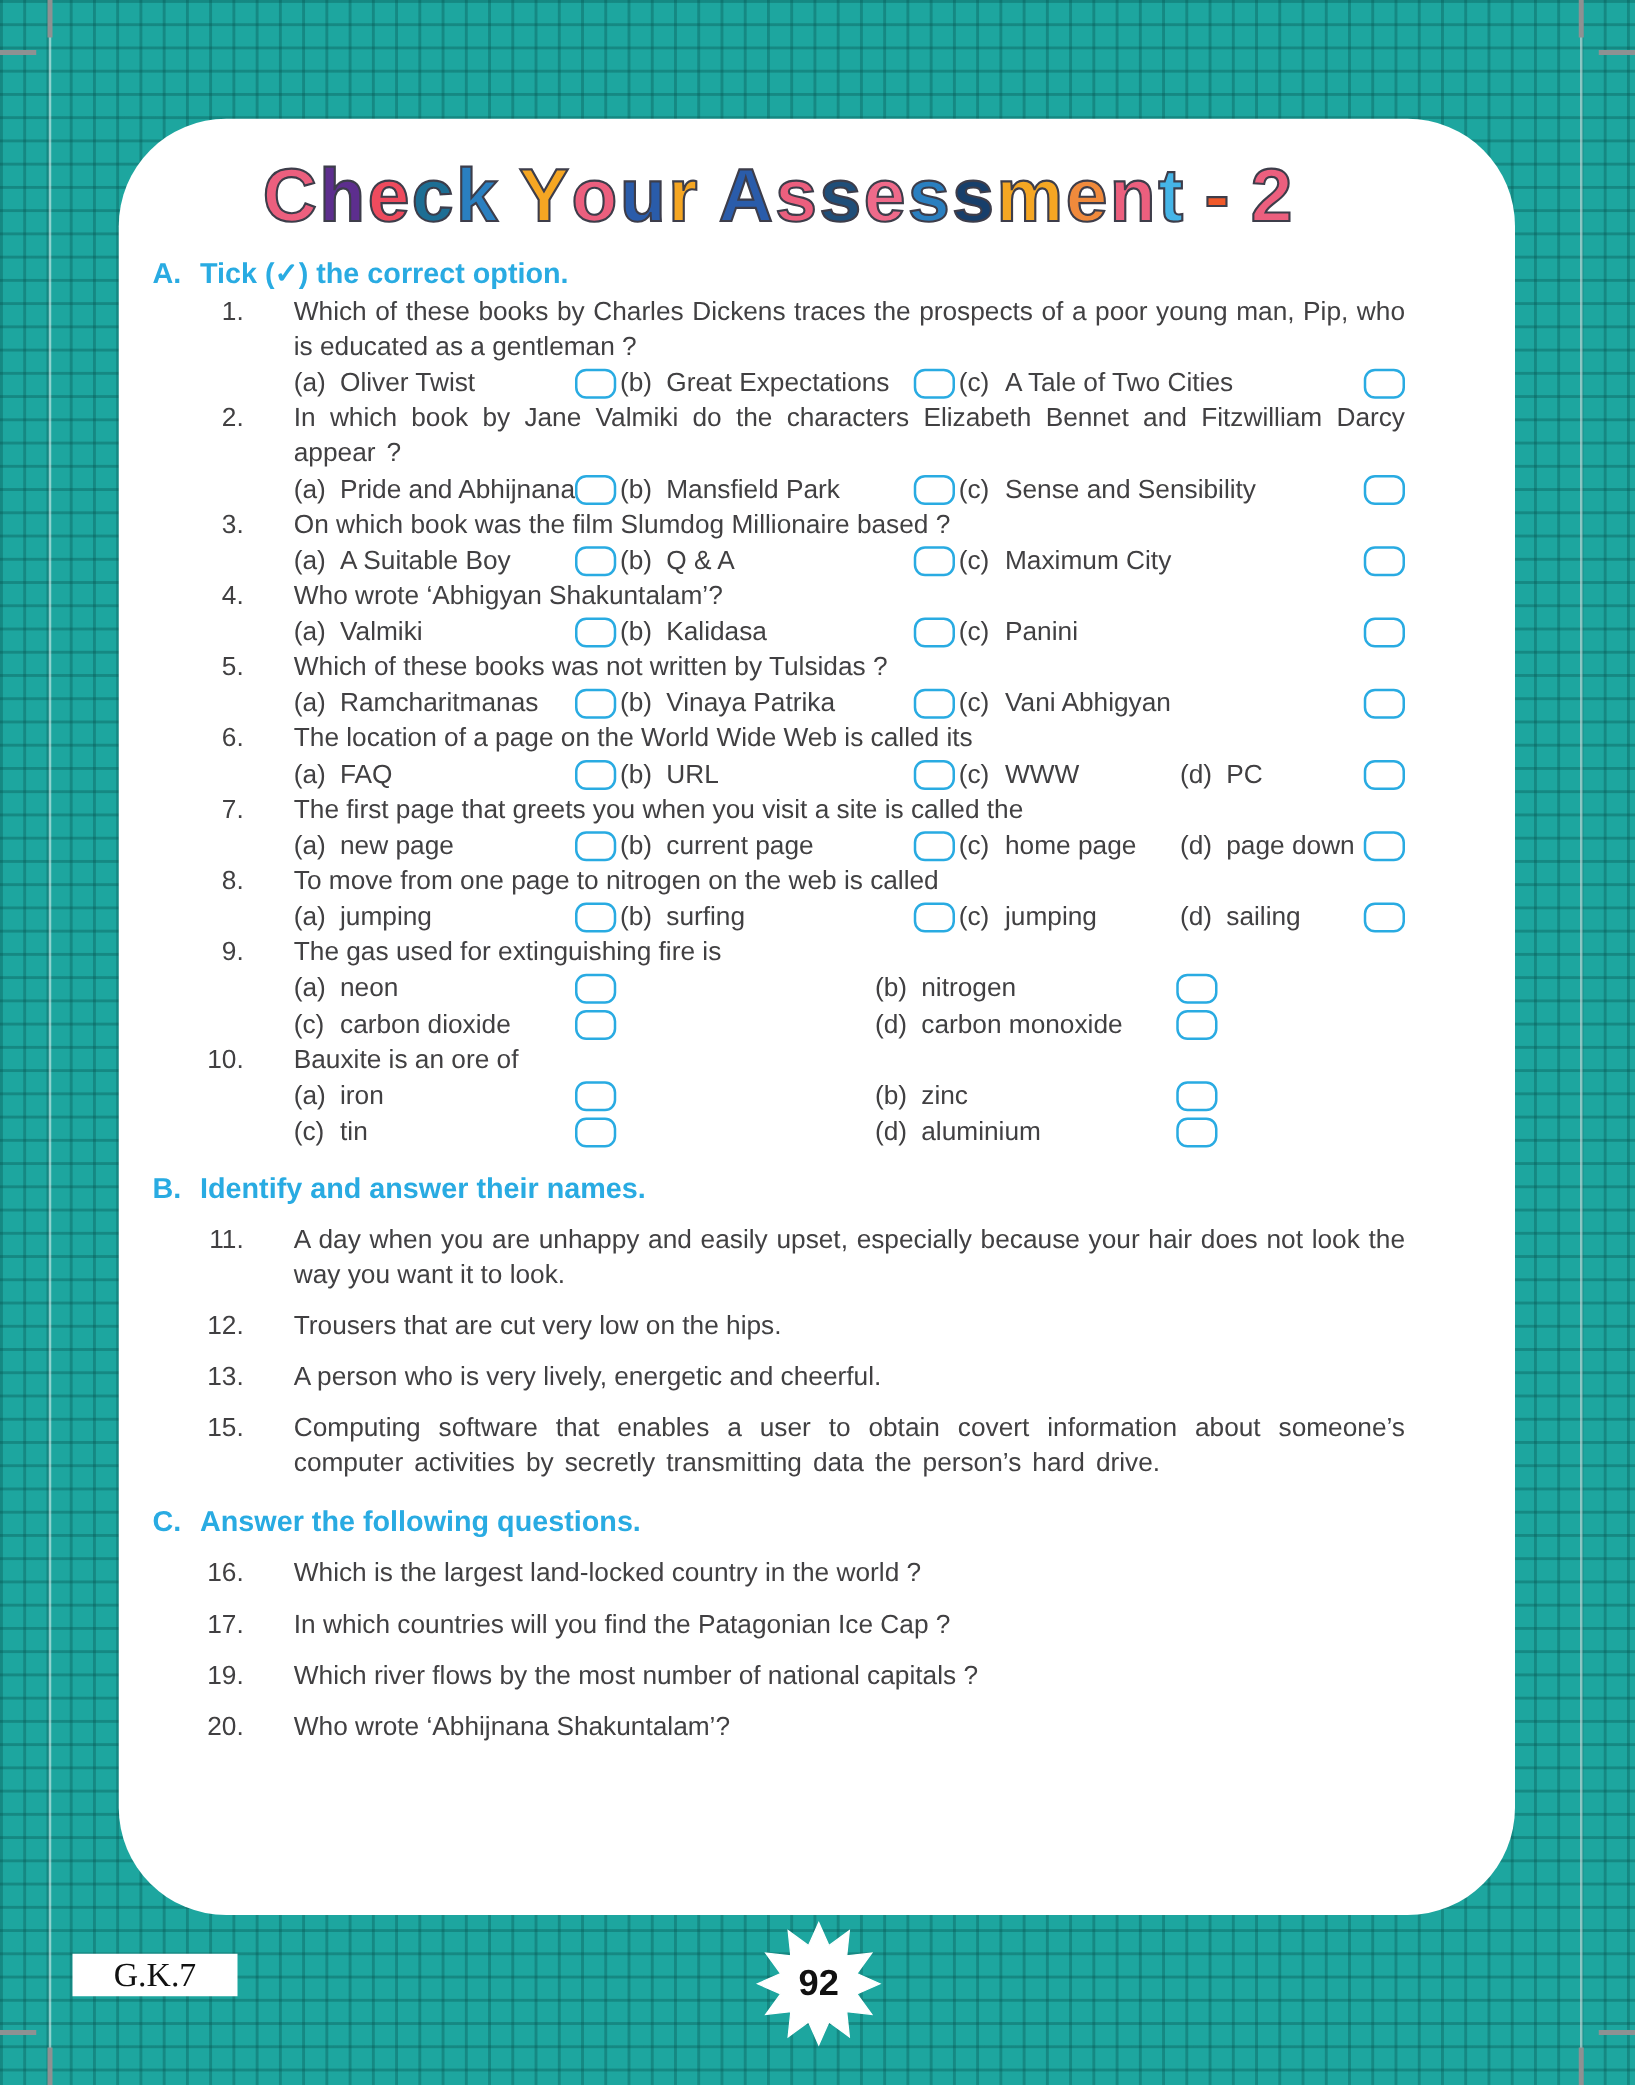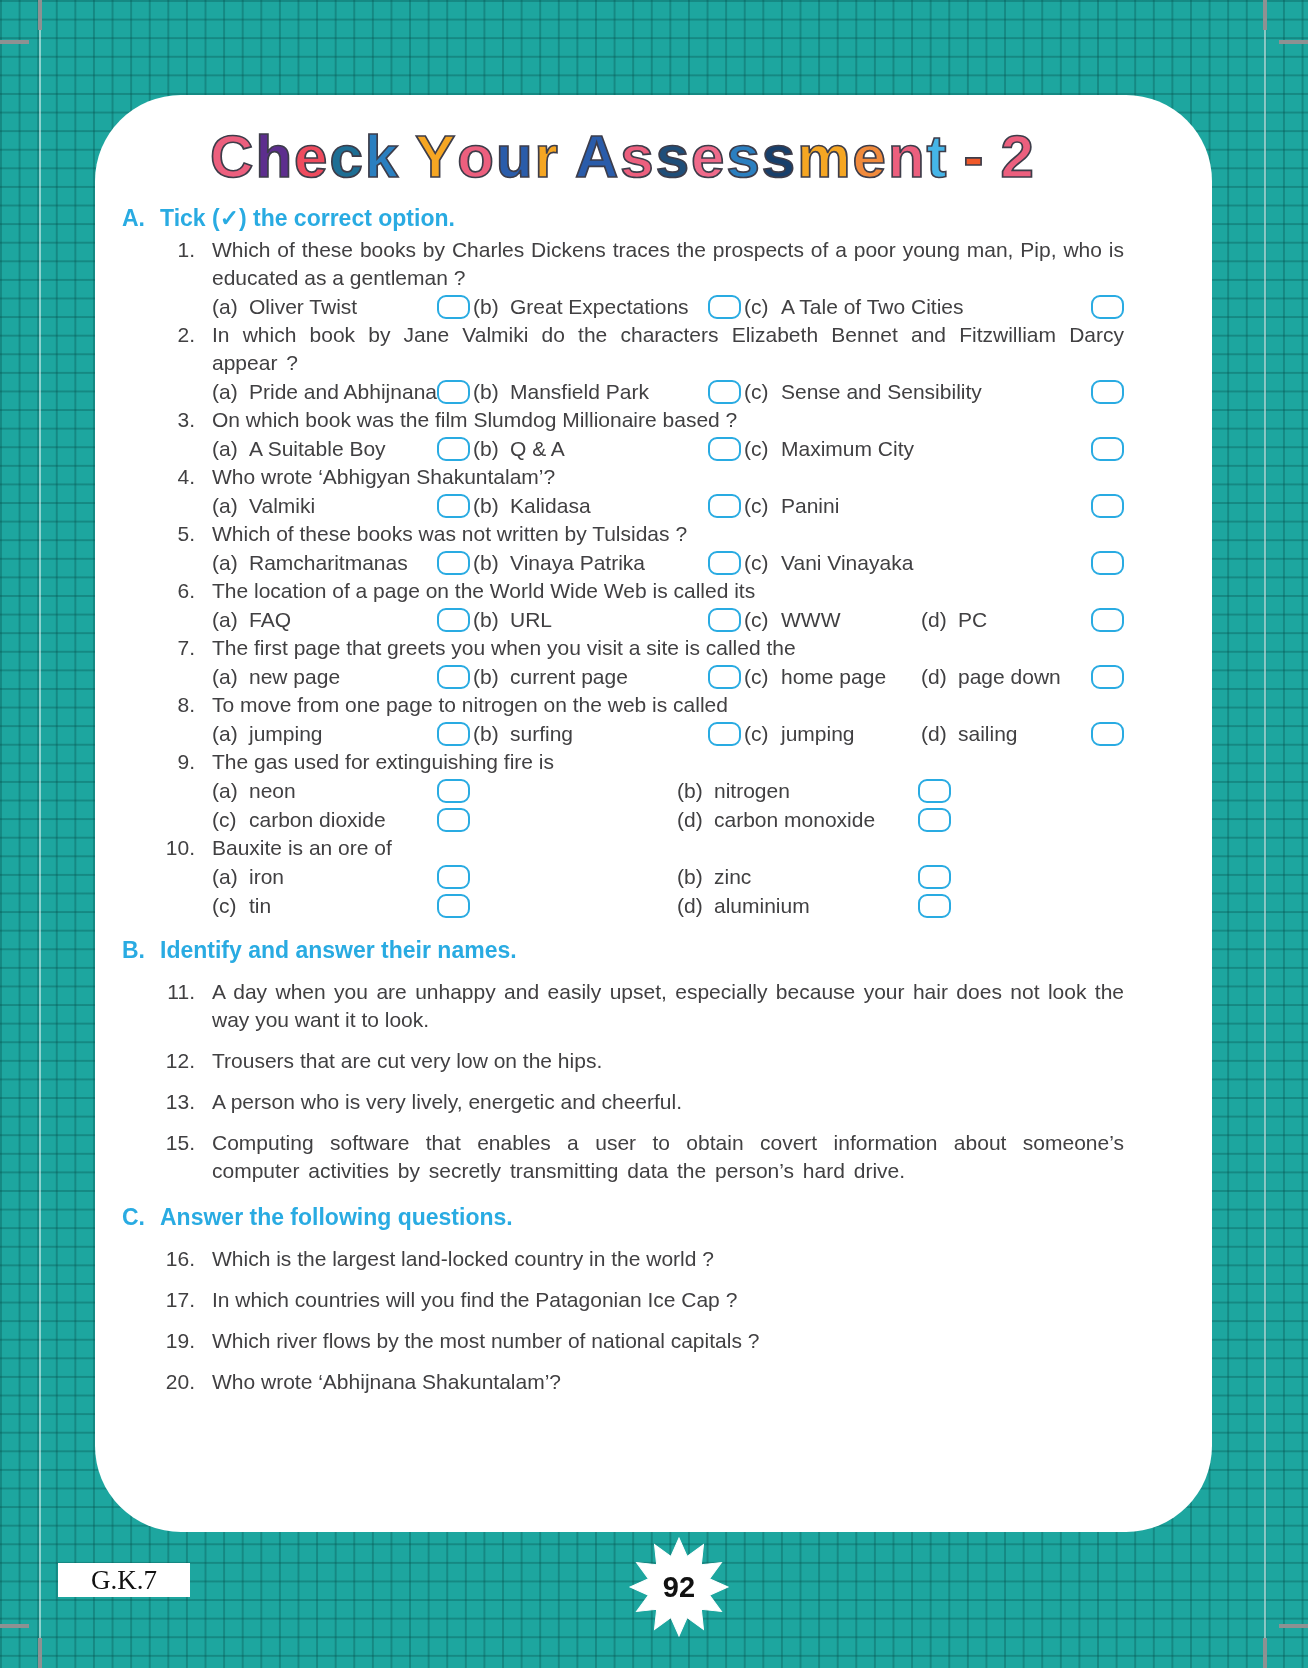--- a/index.html
+++ b/index.html
@@ -18,40 +18,40 @@
     font-size:60px;font-weight:bold;letter-spacing:2px;line-height:1;white-space:pre}
   .title span{-webkit-text-stroke:1.7px #3d3d4a}
   .title .sp{display:inline-block;width:15px}
   .shead{display:flex;color:#29abe2;font-size:23px;font-weight:bold;line-height:30px}
   .shead .sl{flex:0 0 38px}
   #headA{margin:8px 0 3px}
   #headB{margin:15px 0 10px}
   #headC{margin:17px 0 8px}
   .q{display:flex;color:#414042;font-size:21px;line-height:28px}
   .qn{flex:0 0 73px;text-align:right}
-  .qb{flex:1;margin-left:17px;min-width:0}
+  .qb{flex:1;margin-left:40px;min-width:0}
   .qt{text-align:justify}
   .bq{margin-top:13px}
   .ws{word-spacing:3px}
   .tight{letter-spacing:-.4px;word-spacing:-1px}
   .row{display:flex;align-items:center;height:29px}
   .oc{display:flex;align-items:center}
   .ol{flex:0 0 37px}
   .c1{width:225px}
   .c2{width:235px;margin-left:3px}
   .c3f{flex:1;margin-left:3px}
   .c3w{width:177px;margin-left:3px}
   .c4f{flex:1}
   .gap{width:207px}
   .c2b{width:241px}
   .chk{flex:0 0 33px;width:33px;height:24px;border:2.5px solid #29abe2;border-radius:9px;background:#fff}
   .gk{position:absolute;left:58px;top:1563px;width:132px;height:34px;background:#fff;
     display:flex;align-items:center;justify-content:center;
     font-family:"Liberation Serif",serif;font-size:27px;color:#111}
-  .star{position:absolute;left:628px;top:1536px;width:102px;height:102px}
+  .star{position:absolute;left:604px;top:1536px;width:102px;height:102px}
   .star svg{position:absolute;inset:0}
   .star .num{position:absolute;inset:0;display:flex;align-items:center;justify-content:center;
     font-size:29px;font-weight:bold;color:#111}
 </style>
 </head>
 <body>
 
 <div class="page">
 
   <div class="trim" style="left:39px"></div>
@@ -180,21 +180,21 @@
               <span>Ramcharitmanas</span>
             </div>
           <div class="chk"></div>
           <div class="oc c2">
               <span class="ol">(b)</span>
               <span>Vinaya Patrika</span>
             </div>
           <div class="chk"></div>
           <div class="oc c3f">
               <span class="ol">(c)</span>
-              <span>Vani Vinayaka</span>
+              <span>Vani Abhigyan</span>
             </div>
           <div class="chk"></div>
         </div>
       </div>
     </div>
 
     <div class="q">
       <div class="qn">6.</div>
       <div class="qb">
         <div class="qt">The location of a page on the World Wide Web is called its</div>

